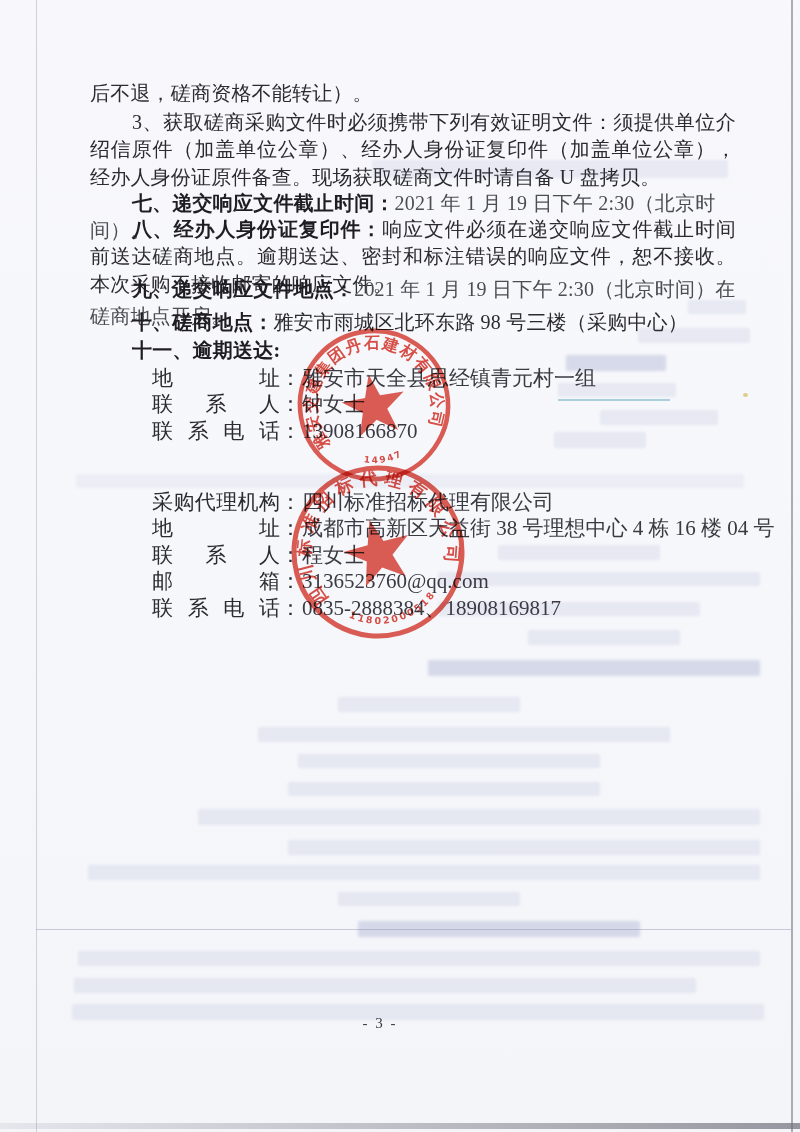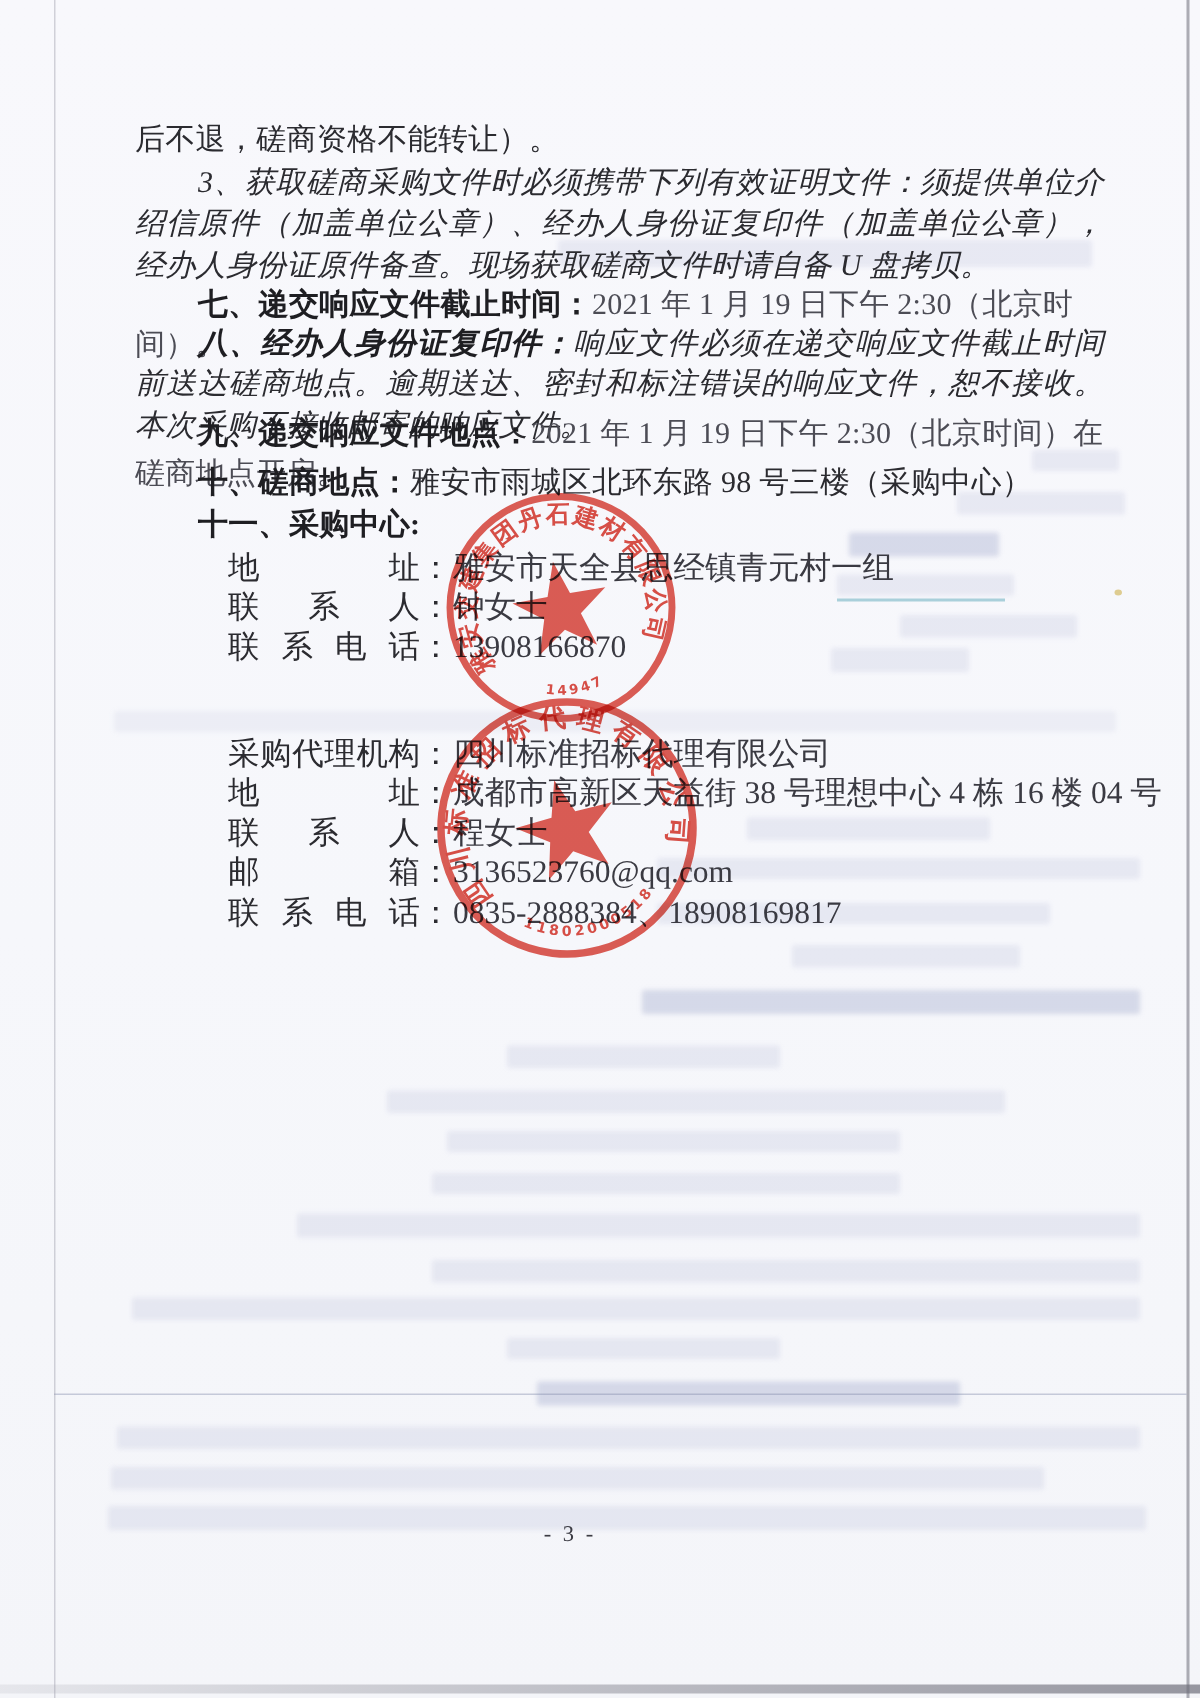--- a/index.html
+++ b/index.html
@@ -4,21 +4,21 @@
 <style>
   html,body{margin:0;padding:0;}
   body{width:800px;height:1132px;overflow:hidden;background:#e9e9ee;}
   .page{position:relative;width:800px;height:1132px;background:linear-gradient(180deg,#f8f8fc 0%,#f6f7fb 55%,#f4f5f9 100%);font-family:"Liberation Serif","DejaVu Serif",serif;color:#2b2b30;overflow:hidden;}
   
   .edge-left{position:absolute;left:36px;top:0;width:1px;height:1132px;background:rgba(160,160,172,0.45);}
   .edge-right{position:absolute;left:791px;top:0;width:2px;height:1132px;background:rgba(130,130,142,0.65);}
   .edge-bottom{position:absolute;left:0;top:1123px;width:800px;height:6px;background:linear-gradient(90deg,rgba(165,165,175,0.18),rgba(110,110,122,0.7));}
   
   .t{position:absolute;left:90px;width:646px;margin:0;font-size:20px;line-height:27.4px;letter-spacing:0.2px;}
-  .just{text-align:justify;font-style:italic;}
+  .just{text-align:justify;}
   .ind{text-indent:42px;}
   .t b{font-weight:700;color:#1e1e22;}
   .light{color:#4c4c55;}
   
   .cblock{position:absolute;left:152px;width:600px;}
   .crow{height:26.4px;font-size:21px;line-height:26.4px;white-space:nowrap;}
   .clabel{display:inline-block;width:128px;text-align:justify;text-align-last:justify;vertical-align:top;color:#2b2b30;}
   .ccolon{display:inline-block;width:14px;}
   .cvalue{padding-left:8px;color:#3a3a42;}
   
@@ -76,21 +76,21 @@
   <p class="t just ind" style="top:109px"><span>3、获取磋商采购文件时必须携带下列有效证明文件：须提供单位介绍信原件（加盖单位公章）、经办人身份证复印件（加盖单位公章），经办人身份证原件备查。现场获取磋商文件时请自备 U 盘拷贝。</span></p>
 
   <p class="t ind" style="top:190px"><b>七、递交响应文件截止时间：</b><span class="light">2021 年 1 月 19 日下午 2:30（北京时间）。</span></p>
 
   <p class="t just ind" style="top:216px"><b>八、经办人身份证复印件：</b><span>响应文件必须在递交响应文件截止时间前送达磋商地点。逾期送达、密封和标注错误的响应文件，恕不接收。本次采购不接收邮寄的响应文件。</span></p>
 
   <p class="t ind" style="top:276px"><b>九、递交响应文件地点：</b><span class="light">2021 年 1 月 19 日下午 2:30（北京时间）在磋商地点开启。</span></p>
 
   <p class="t ind" style="top:309px"><b>十、磋商地点：</b><span>雅安市雨城区北环东路 98 号三楼（采购中心）</span></p>
 
-  <p class="t ind" style="top:337px"><b>十一、采购中心:</b></p>
+  <p class="t ind" style="top:337px"><b>十一、逾期送达:</b></p>
 
   <div class="cblock" style="top:365px">
     <div class="crow"><span class="clabel">地址</span><span class="ccolon">：</span><span class="cvalue">雅安市天全县思经镇青元村一组</span></div>
     <div class="crow"><span class="clabel">联系人</span><span class="ccolon">：</span><span class="cvalue">钟女士</span></div>
     <div class="crow"><span class="clabel">联系电话</span><span class="ccolon">：</span><span class="cvalue">13908166870</span></div>
   </div>
 
   <div class="cblock" style="top:489px">
     <div class="crow"><span class="clabel">采购代理机构</span><span class="ccolon">：</span><span class="cvalue">四川标准招标代理有限公司</span></div>
     <div class="crow"><span class="clabel">地址</span><span class="ccolon">：</span><span class="cvalue">成都市高新区天益街 38 号理想中心 4 栋 16 楼 04 号</span></div>

